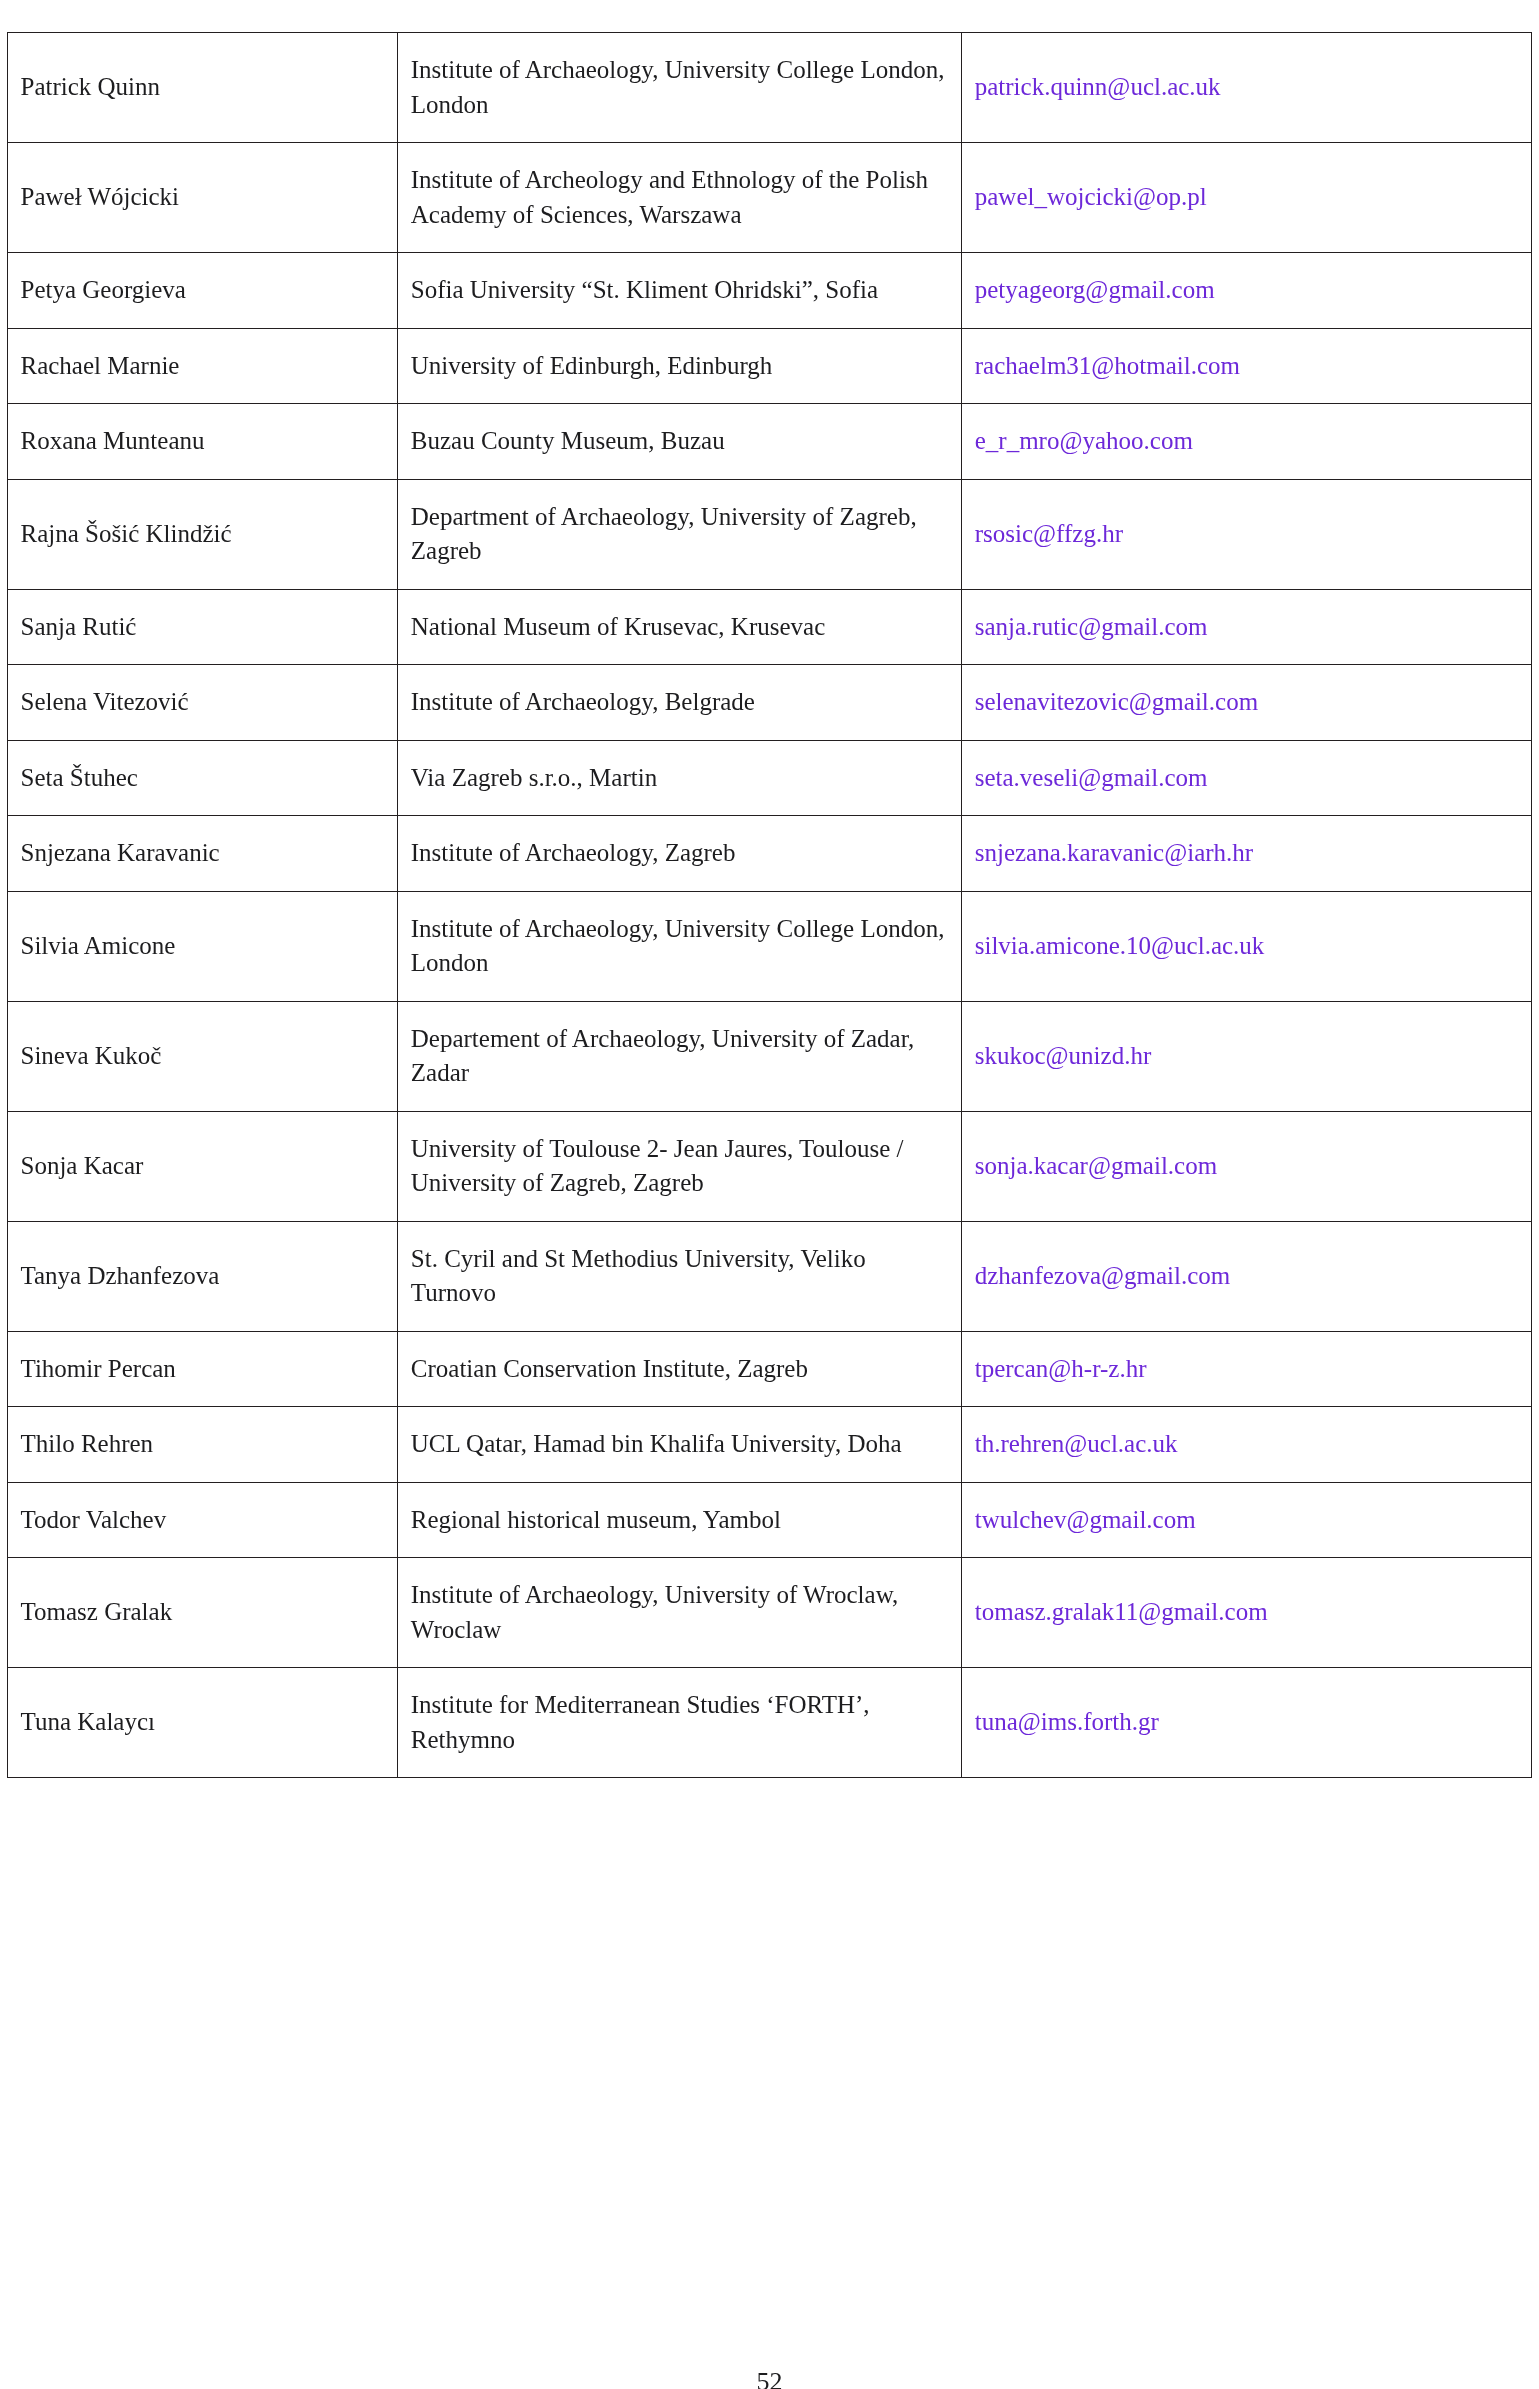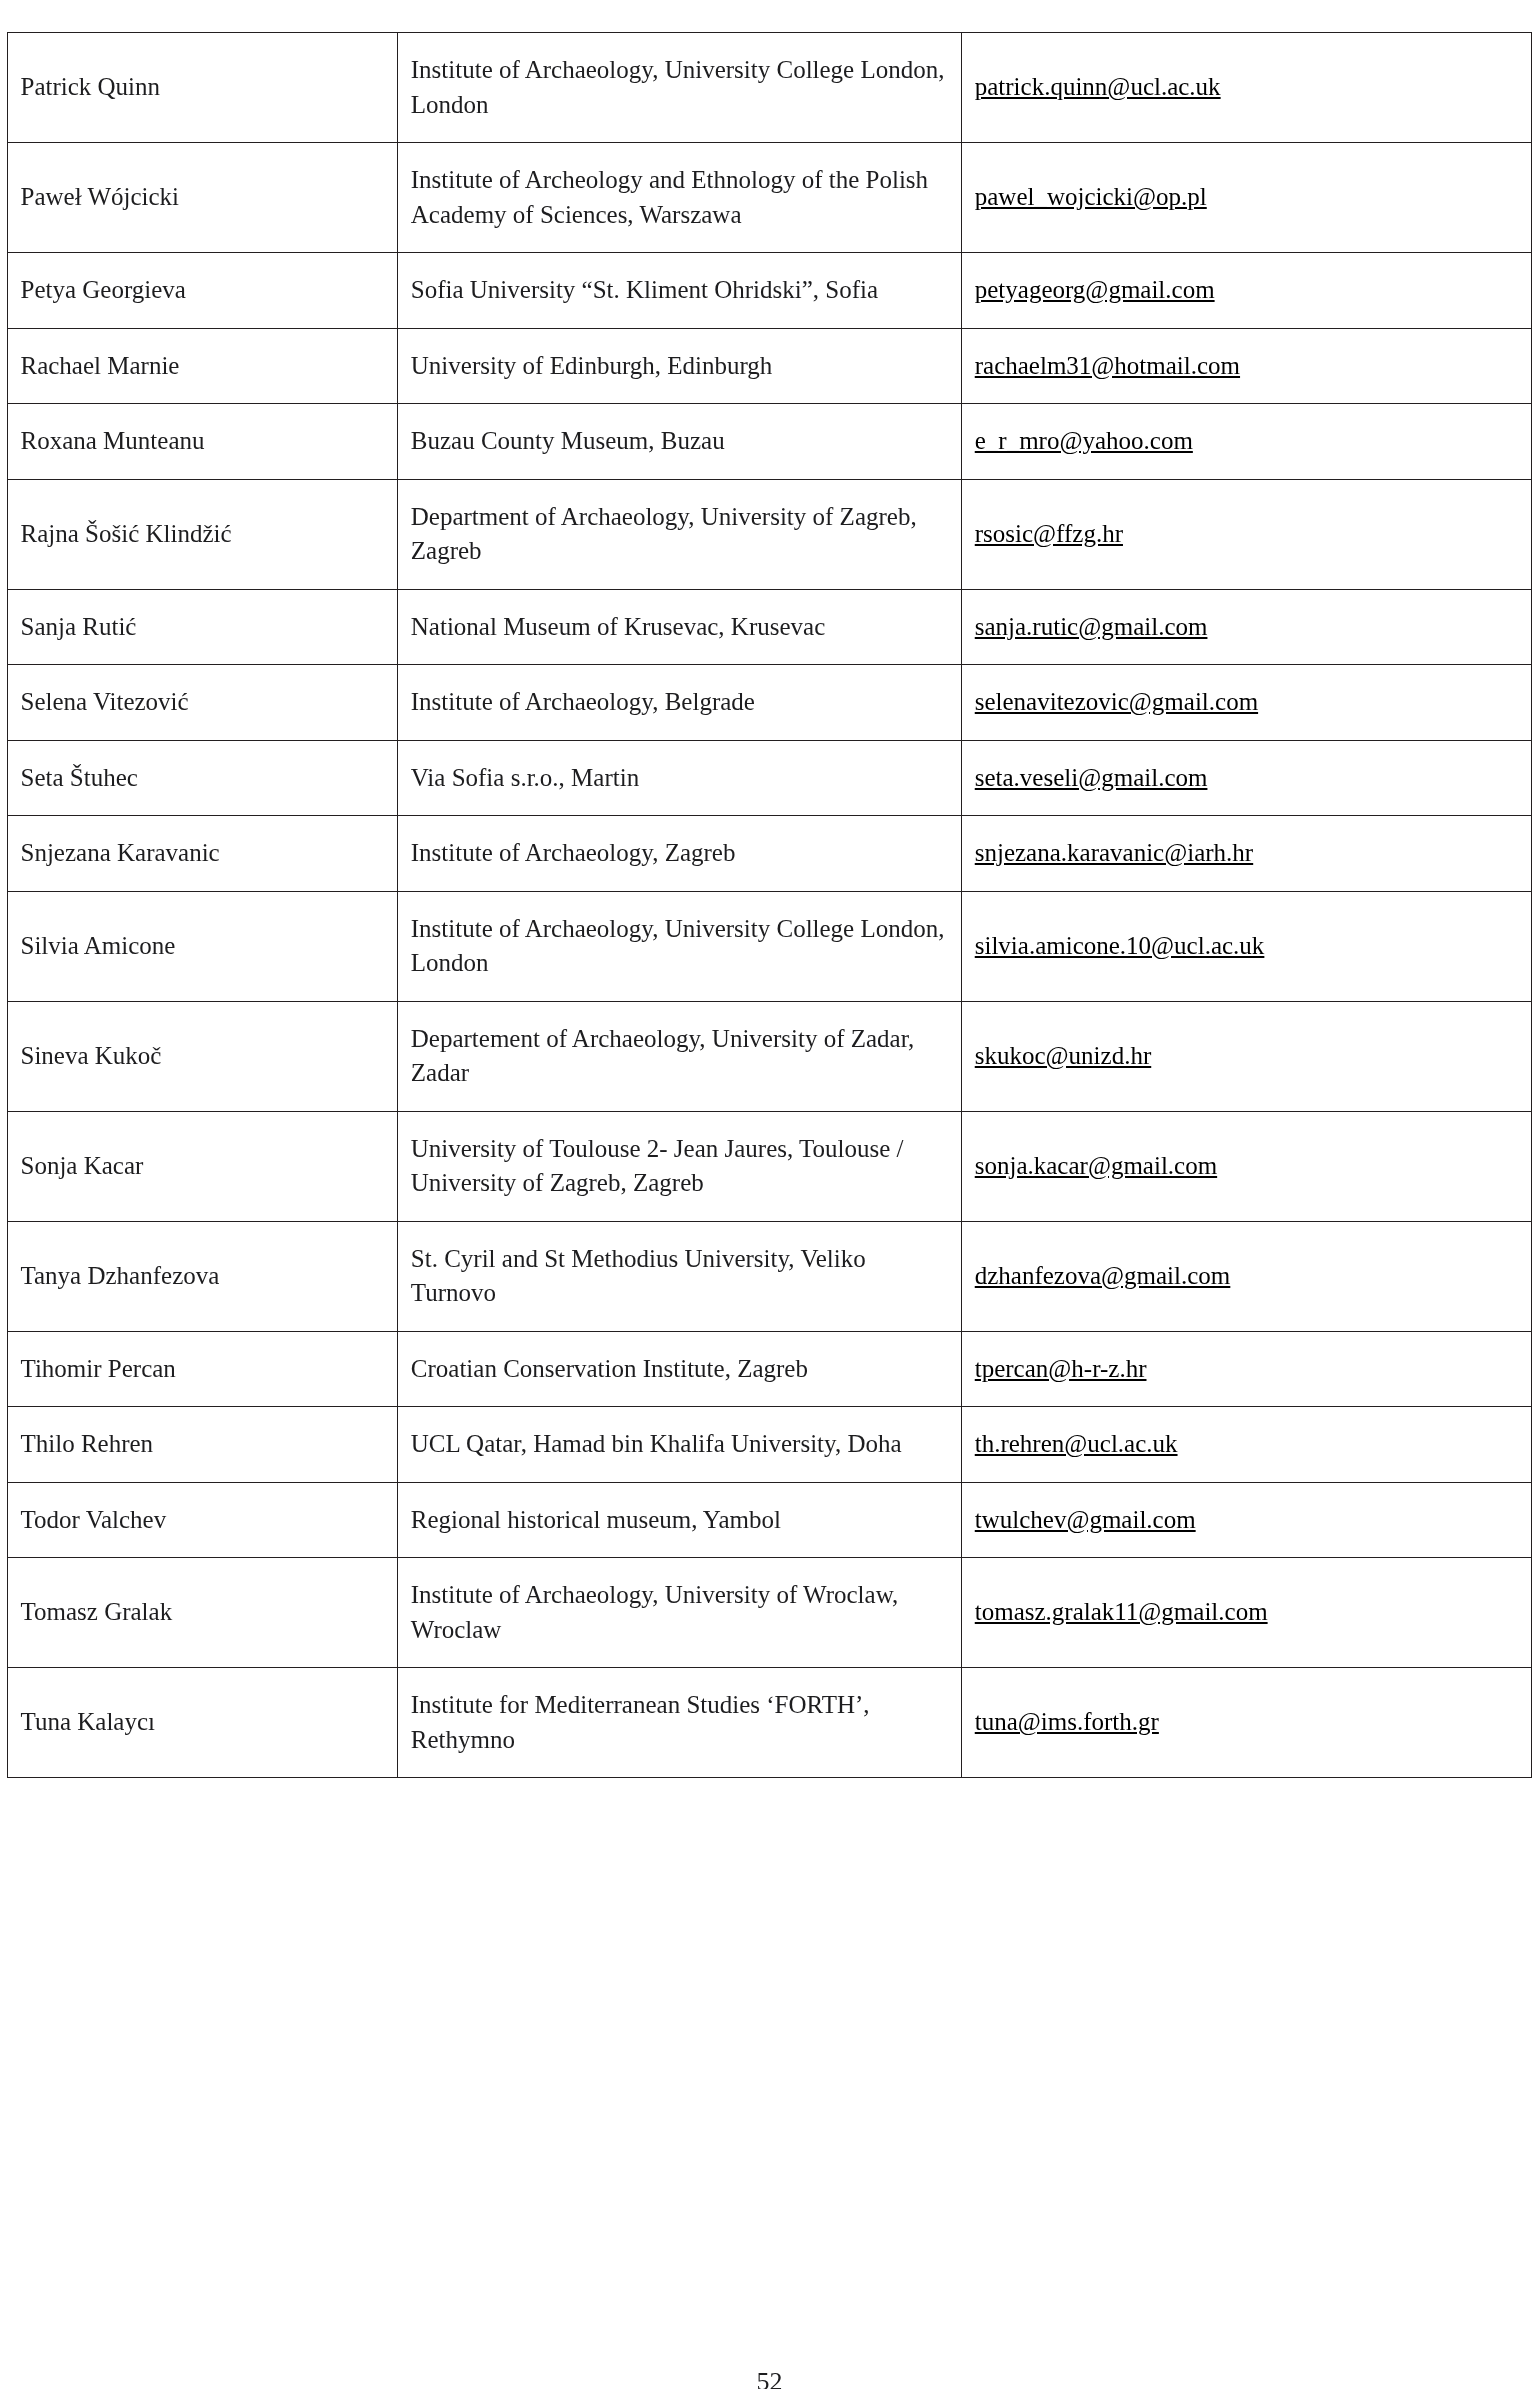--- a/index.html
+++ b/index.html
@@ -43,22 +43,21 @@
   td.cell-affiliation {
     width: 37.2%;
     padding-left: 11.3px;
     padding-right: 16px;
   }
   td.cell-email {
     width: 37.6%;
     padding-left: 13px;
   }
   a.email-link {
-    color: #000000;
-    text-decoration: underline;
+    color: #6d28d9;
     cursor: pointer;
   }
   .page-number {
     position: absolute;
     left: 0;
     right: 0;
     top: 2366px;
     text-align: center;
     font-size: 26px;
     line-height: 1.2;
@@ -123,21 +122,21 @@
   </tr>
         <tr>
     <td class="cell-name">Selena Vitezović</td>
     <td class="cell-affiliation">Institute of Archaeology, Belgrade</td>
     <td class="cell-email">
       <a class="email-link">selenavitezovic@gmail.com</a>
     </td>
   </tr>
         <tr>
     <td class="cell-name">Seta Štuhec</td>
-    <td class="cell-affiliation">Via Sofia s.r.o., Martin</td>
+    <td class="cell-affiliation">Via Zagreb s.r.o., Martin</td>
     <td class="cell-email">
       <a class="email-link">seta.veseli@gmail.com</a>
     </td>
   </tr>
         <tr>
     <td class="cell-name">Snjezana Karavanic</td>
     <td class="cell-affiliation">Institute of Archaeology, Zagreb</td>
     <td class="cell-email">
       <a class="email-link">snjezana.karavanic@iarh.hr</a>
     </td>

